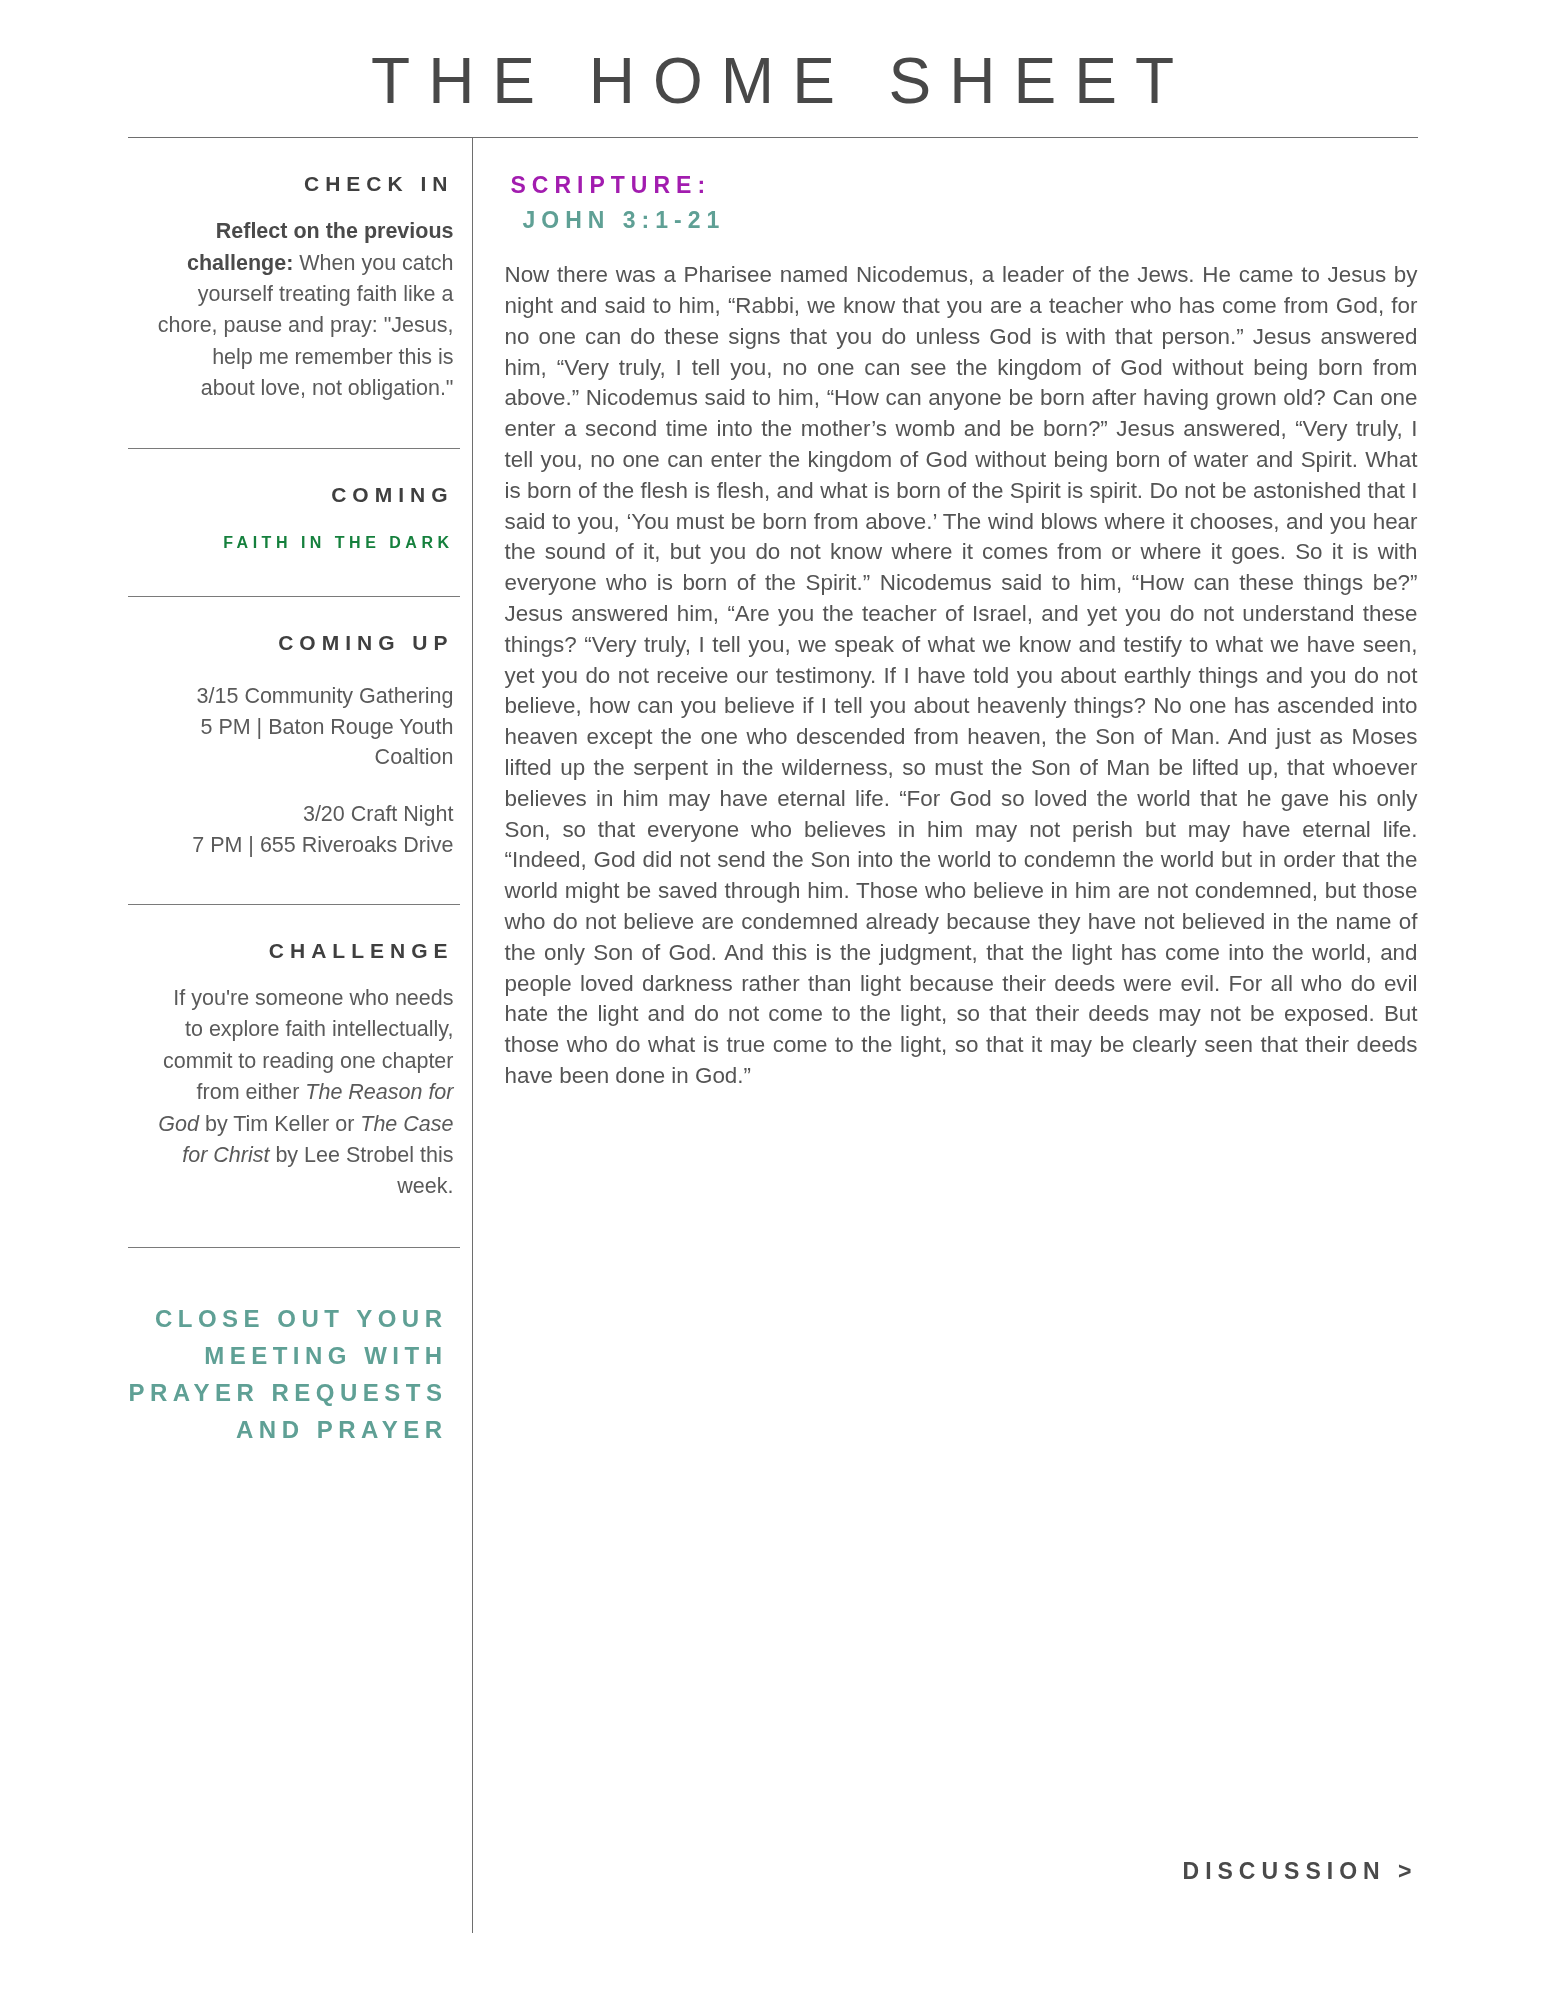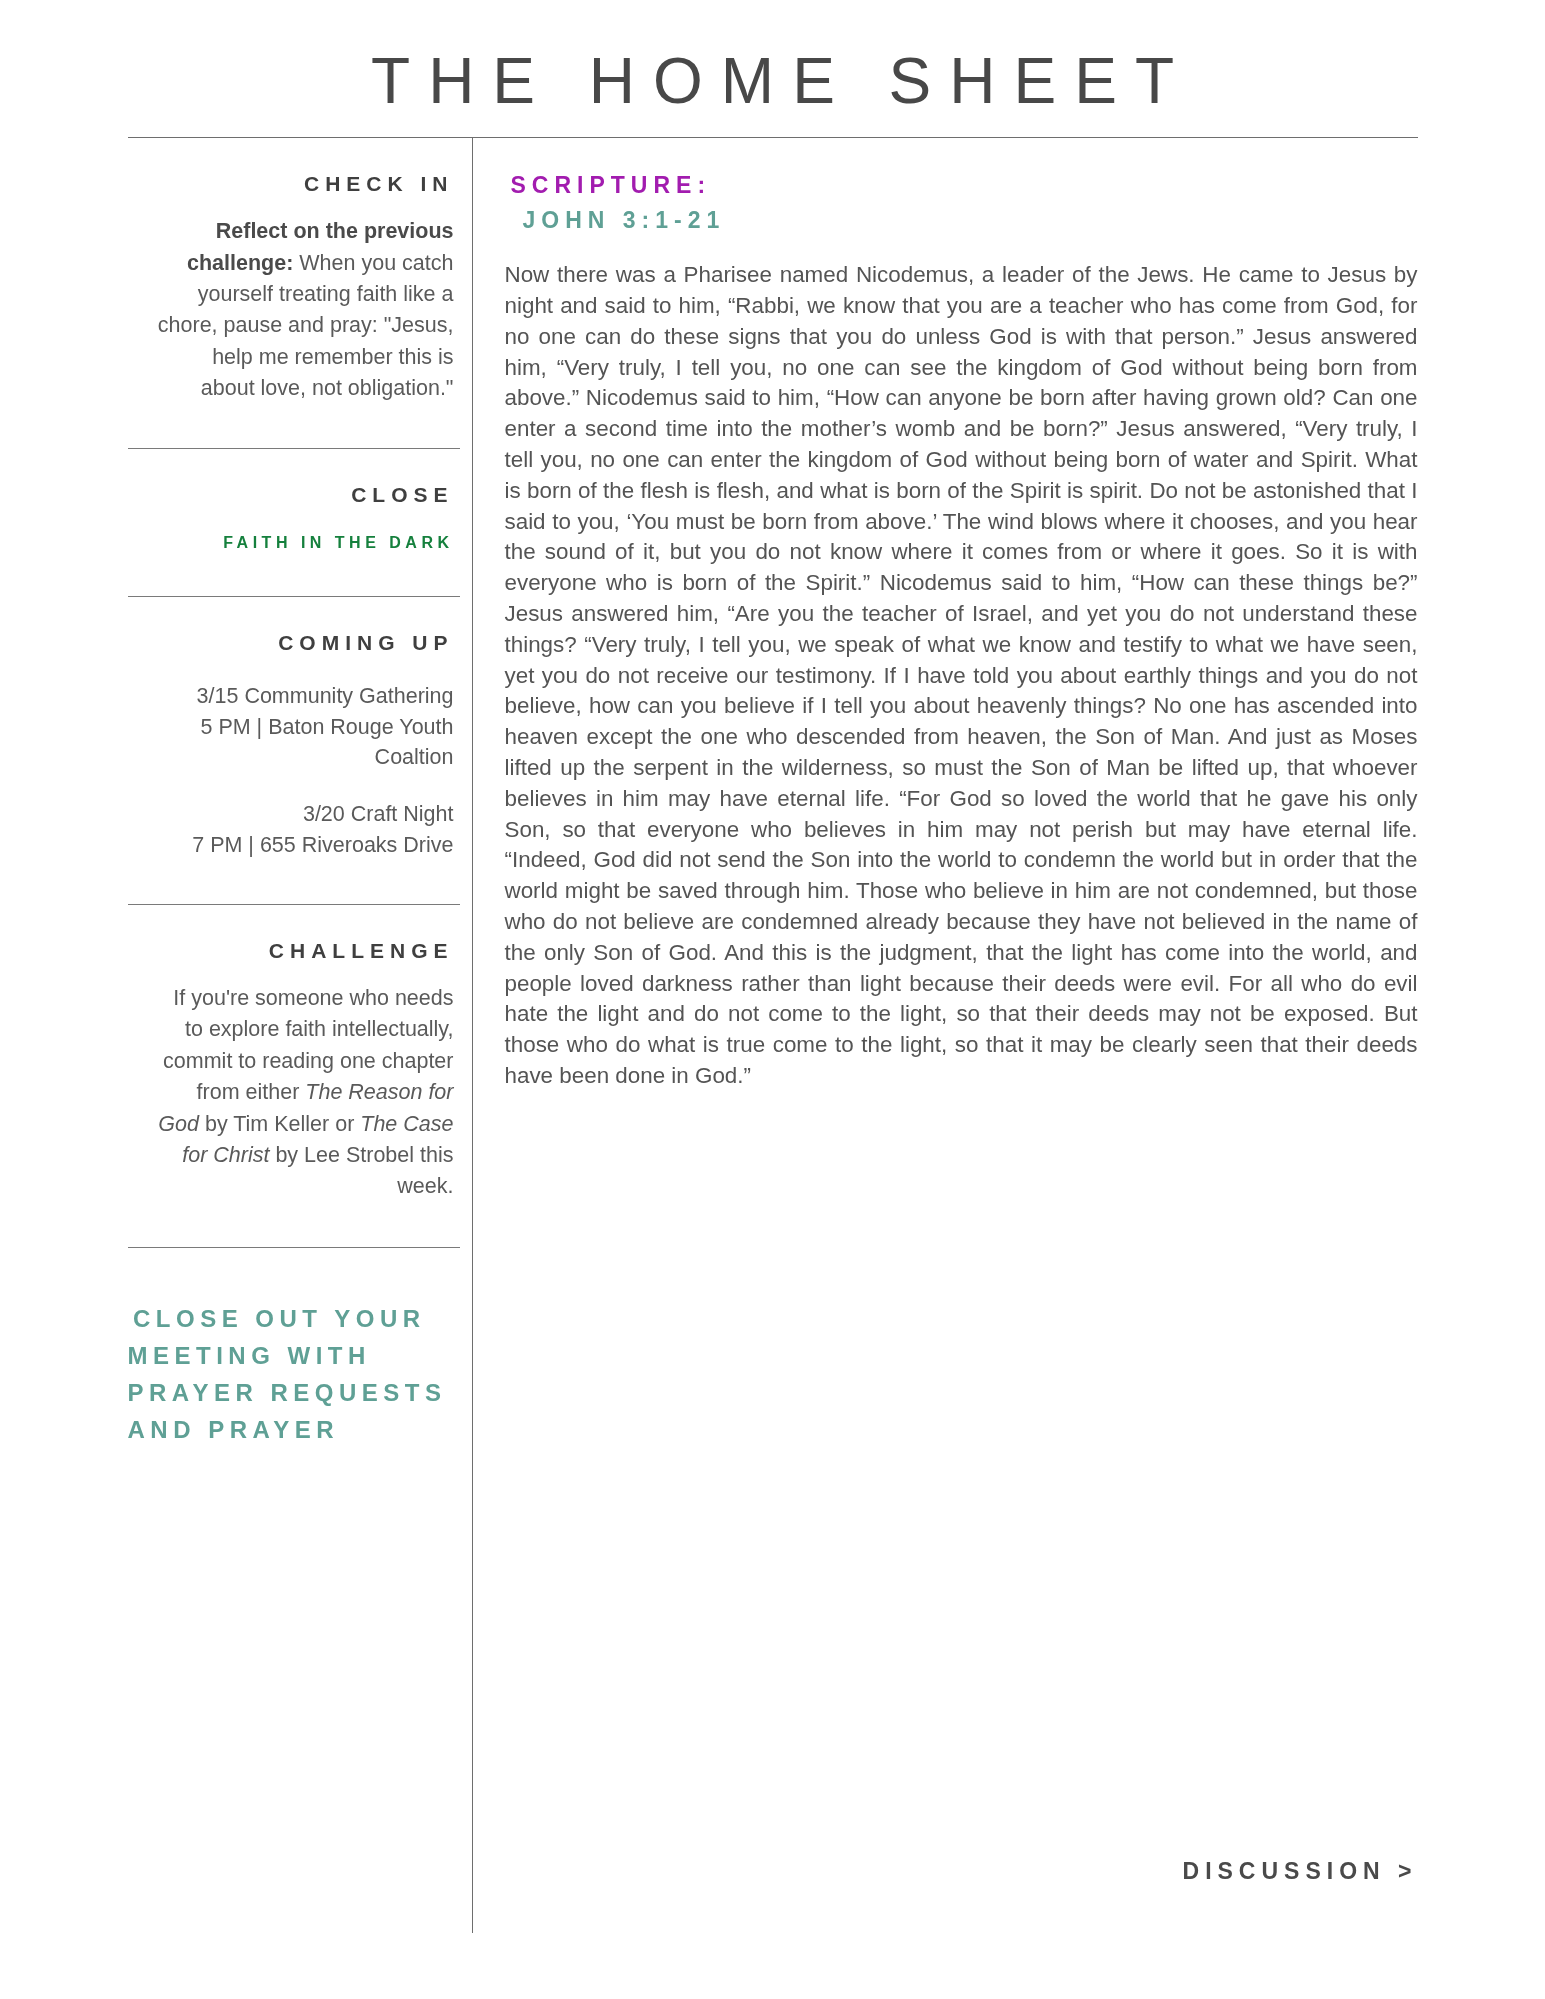--- a/index.html
+++ b/index.html
@@ -106,21 +106,21 @@
     font-size: 21.5px;
     line-height: 1.42;
     color: #5a5a5a;
     margin-bottom: 26px;
   }
   .event:last-child { margin-bottom: 0; }
 
   .coming-list { margin-top: 26px; }
 
   .closing {
-    text-align: left;
+    text-align: right;
     font-size: 24px;
     font-weight: 700;
     letter-spacing: 5.5px;
     line-height: 1.55;
     color: #5fa095;
     text-indent: 5.5px;
     margin: 52px 6px 0 0;
   }
 
   
@@ -175,21 +175,21 @@
 
   <div class="columns">
 
     <div class="col-left">
 
       <div class="sec-head">CHECK IN</div>
       <div class="sec-body"><b>Reflect on the previous challenge</b><b>:</b> <span>When you catch yourself treating faith like a chore, pause and pray: "Jesus, help me remember this is about love, not obligation."</span></div>
 
       <div class="divider"></div>
 
-      <div class="sec-head">CLOSE</div>
+      <div class="sec-head">COMING</div>
       <div class="topic-value">FAITH IN THE DARK</div>
 
       <div class="divider"></div>
 
       <div class="sec-head">COMING UP</div>
       <div class="coming-list">
         <div class="event">
           <div>3/15 Community Gathering</div>
           <div>5 PM | Baton Rouge Youth Coaltion</div>
         </div>

